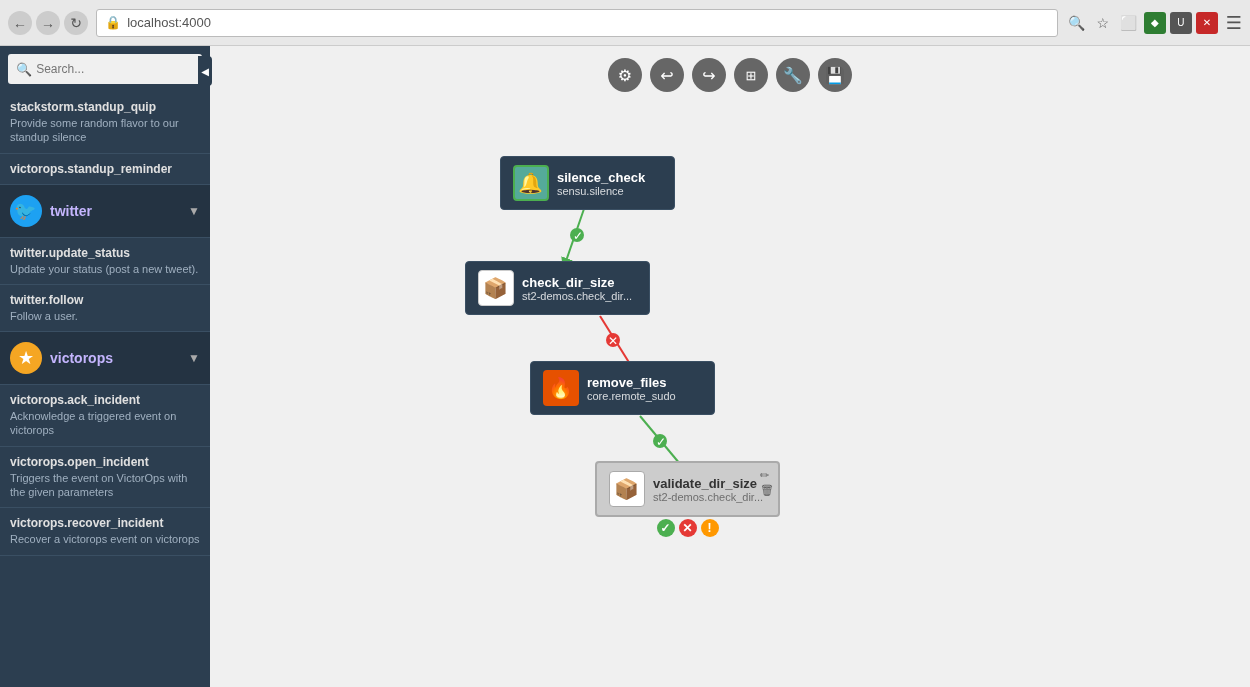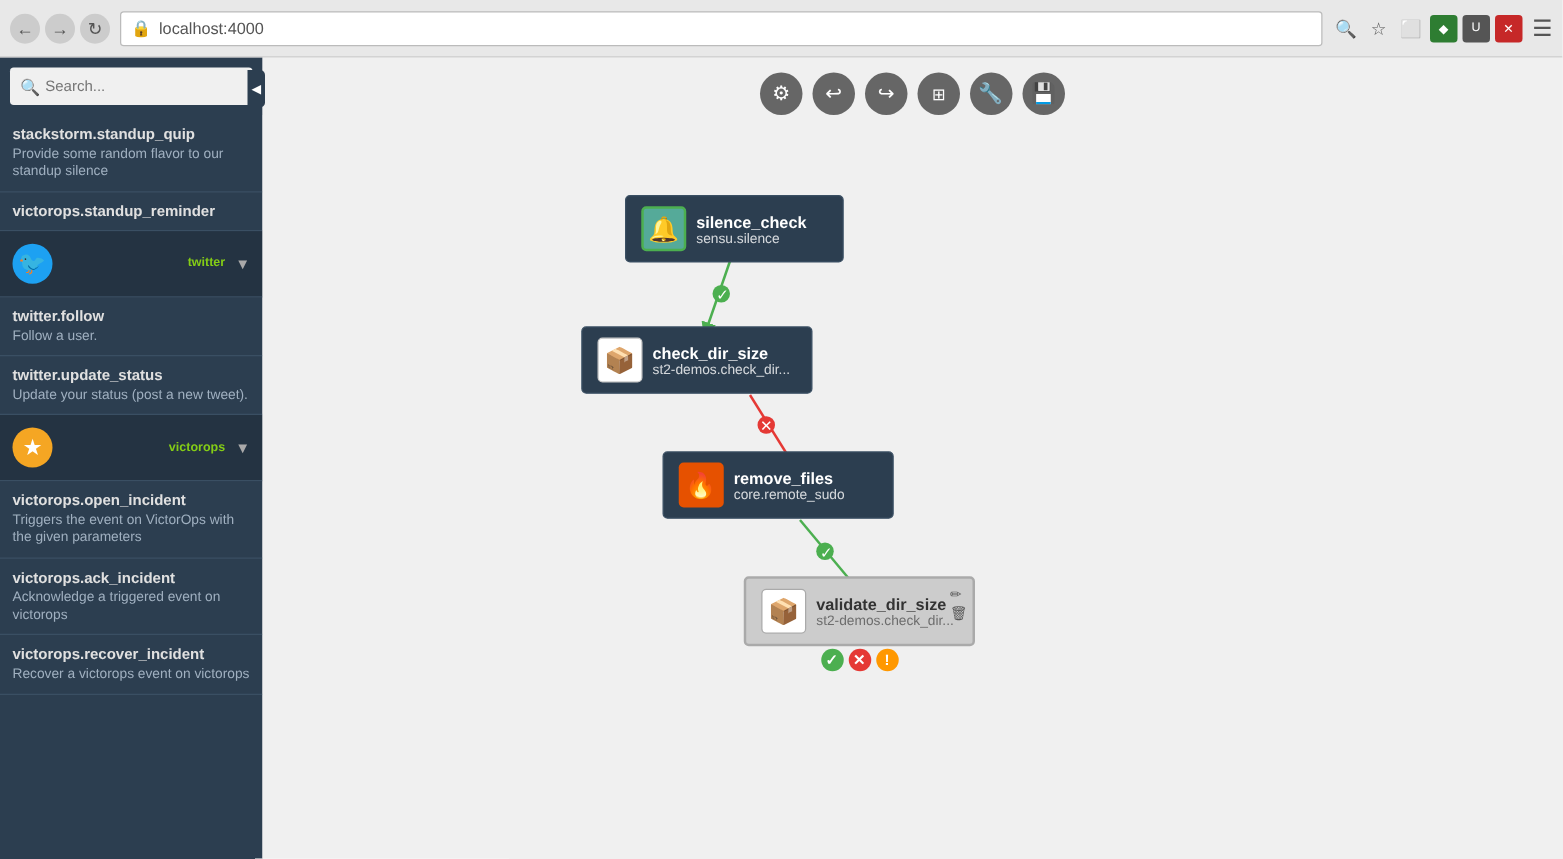--- a/index.html
+++ b/index.html
@@ -115,21 +115,21 @@
     }
     .group-icon {
       width: 32px; height: 32px;
       border-radius: 50%;
       display: flex; align-items: center; justify-content: center;
       font-size: 18px;
       flex-shrink: 0;
     }
     .twitter-icon { background: #1da1f2; color: white; }
     .victorops-icon { background: #f5a623; }
-    .group-label { font-size: 10px; font-weight: bold; color: #84cc16; flex: 1; text-align: right; }
+    .group-label { font-size: 14px; font-weight: bold; color: #c4b5fd; flex: 1; }
     .chevron { color: #aaa; font-size: 12px; }
 
     
     .main-canvas {
       flex: 1;
       background: #f0f0f0;
       position: relative;
       overflow: hidden;
     }
 
@@ -262,40 +262,40 @@
     <div class="sidebar-item">
       <div class="sidebar-item-title">victorops.standup_reminder</div>
     </div>
 
     <div class="sidebar-group-header">
       <div class="group-icon twitter-icon" style="background:#1da1f2; color:white; font-size:18px;">🐦</div>
       <span class="group-label">twitter</span>
       <span class="chevron">▼</span>
     </div>
     <div class="sidebar-item">
+      <div class="sidebar-item-title">twitter.update_status</div>
+      <div class="sidebar-item-desc">Update your status (post a new tweet).</div>
+    </div>
+    <div class="sidebar-item">
       <div class="sidebar-item-title">twitter.follow</div>
       <div class="sidebar-item-desc">Follow a user.</div>
-    </div>
-    <div class="sidebar-item">
-      <div class="sidebar-item-title">twitter.update_status</div>
-      <div class="sidebar-item-desc">Update your status (post a new tweet).</div>
     </div>
 
     <div class="sidebar-group-header">
       <div class="group-icon victorops-icon" style="background:#f5a623; color:white; font-size:18px; border-radius:50%; width:32px; height:32px; display:flex; align-items:center; justify-content:center;">★</div>
       <span class="group-label">victorops</span>
       <span class="chevron">▼</span>
     </div>
     <div class="sidebar-item">
+      <div class="sidebar-item-title">victorops.ack_incident</div>
+      <div class="sidebar-item-desc">Acknowledge a triggered event on victorops</div>
+    </div>
+    <div class="sidebar-item">
       <div class="sidebar-item-title">victorops.open_incident</div>
       <div class="sidebar-item-desc">Triggers the event on VictorOps with the given parameters</div>
-    </div>
-    <div class="sidebar-item">
-      <div class="sidebar-item-title">victorops.ack_incident</div>
-      <div class="sidebar-item-desc">Acknowledge a triggered event on victorops</div>
     </div>
     <div class="sidebar-item">
       <div class="sidebar-item-title">victorops.recover_incident</div>
       <div class="sidebar-item-desc">Recover a victorops event on victorops</div>
     </div>
   </div>
 
   <div class="sidebar-toggle">◀</div>
 
   <div class="main-canvas">

